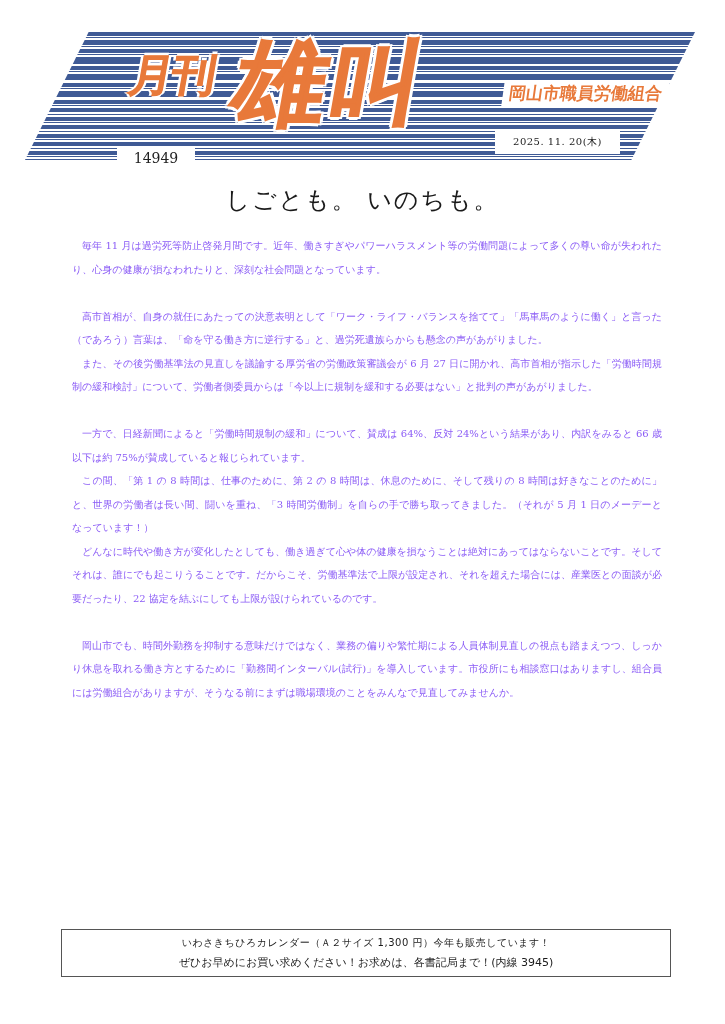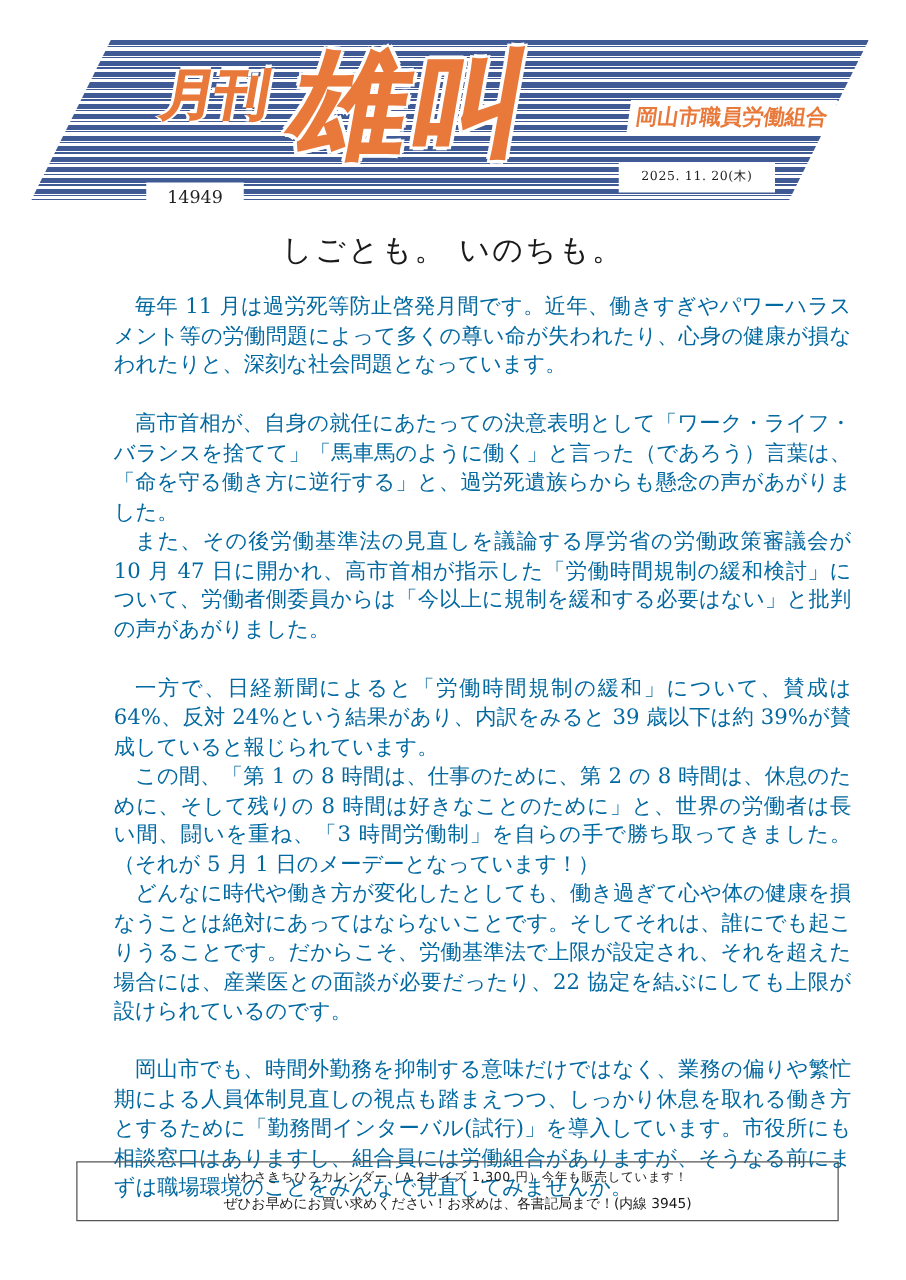--- a/index.html
+++ b/index.html
@@ -28,22 +28,22 @@
   .mh-issue { position: absolute; left: 92px; top: 98px; width: 78px; height: 24px; background: #fff;
     font-size: 14px; line-height: 24px; text-align: center; color: #222; margin-top: 16px; }
   .mh-date { position: absolute; left: 470px; top: 98px; width: 125px; height: 24px; background: #fff;
     font-size: 10px; line-height: 24px; text-align: center; color: #222; letter-spacing: 0.5px; }
 
   
   .headline { position: absolute; left: 0; top: 184px; width: 725px; text-align: center;
     font-family: "DejaVu Sans", sans-serif; font-size: 24px; color: #1a1a1a; letter-spacing: 2px; }
 
   
-  .body-text { position: absolute; left: 91px; top: 234px; width: 590px;
-    font-size: 17px; line-height: 23.5px; text-align: justify; color: #0369a1; }
+  .body-text { position: absolute; left: 72px; top: 234px; width: 590px;
+    font-size: 10px; line-height: 23.5px; text-align: justify; color: #8b5cf6; }
   .body-text p { margin: 0; text-indent: 1em; }
   .gap { height: 23.5px; }
 
   
   .notice { position: absolute; left: 61px; top: 929px; width: 610px; height: 48px;
     border: 1.5px solid #555; box-sizing: border-box; text-align: center;
     font-family: "DejaVu Sans", sans-serif; color: #1a1a1a; }
   .notice-line1 { font-size: 10px; line-height: 20px; margin-top: 3px; letter-spacing: 0.5px; }
   .notice-line2 { font-size: 11px; line-height: 19px; }
 </style>
@@ -58,23 +58,23 @@
   <div class="mh-issue">14949</div>
   <div class="mh-date">2025. 11. 20(木)</div>
 </div>
 
 <div class="headline">しごとも。 いのちも。</div>
 
 <div class="body-text">
   <p>毎年 11 月は過労死等防止啓発月間です。近年、働きすぎやパワーハラスメント等の労働問題によって多くの尊い命が失われたり、心身の健康が損なわれたりと、深刻な社会問題となっています。</p>
   <div class="gap"></div>
   <p>高市首相が、自身の就任にあたっての決意表明として「ワーク・ライフ・バランスを捨てて」「馬車馬のように働く」と言った（であろう）言葉は、「命を守る働き方に逆行する」と、過労死遺族らからも懸念の声があがりました。</p>
-  <p>また、その後労働基準法の見直しを議論する厚労省の労働政策審議会が 10 月 47 日に開かれ、高市首相が指示した「労働時間規制の緩和検討」について、労働者側委員からは「今以上に規制を緩和する必要はない」と批判の声があがりました。</p>
+  <p>また、その後労働基準法の見直しを議論する厚労省の労働政策審議会が 6 月 27 日に開かれ、高市首相が指示した「労働時間規制の緩和検討」について、労働者側委員からは「今以上に規制を緩和する必要はない」と批判の声があがりました。</p>
   <div class="gap"></div>
-  <p>一方で、日経新聞によると「労働時間規制の緩和」について、賛成は 64%、反対 24%という結果があり、内訳をみると 39 歳以下は約 39%が賛成していると報じられています。</p>
+  <p>一方で、日経新聞によると「労働時間規制の緩和」について、賛成は 64%、反対 24%という結果があり、内訳をみると 66 歳以下は約 75%が賛成していると報じられています。</p>
   <p>この間、「第 1 の 8 時間は、仕事のために、第 2 の 8 時間は、休息のために、そして残りの 8 時間は好きなことのために」と、世界の労働者は長い間、闘いを重ね、「3 時間労働制」を自らの手で勝ち取ってきました。（それが 5 月 1 日のメーデーとなっています！）</p>
   <p>どんなに時代や働き方が変化したとしても、働き過ぎて心や体の健康を損なうことは絶対にあってはならないことです。そしてそれは、誰にでも起こりうることです。だからこそ、労働基準法で上限が設定され、それを超えた場合には、産業医との面談が必要だったり、22 協定を結ぶにしても上限が設けられているのです。</p>
   <div class="gap"></div>
   <p>岡山市でも、時間外勤務を抑制する意味だけではなく、業務の偏りや繁忙期による人員体制見直しの視点も踏まえつつ、しっかり休息を取れる働き方とするために「勤務間インターバル(試行)」を導入しています。市役所にも相談窓口はありますし、組合員には労働組合がありますが、そうなる前にまずは職場環境のことをみんなで見直してみませんか。</p>
 </div>
 
 <div class="notice">
   <div class="notice-line1">いわさきちひろカレンダー（Ａ２サイズ 1,300 円）今年も販売しています！</div>
   <div class="notice-line2">ぜひお早めにお買い求めください！お求めは、各書記局まで！(内線 3945)</div>
 </div>

